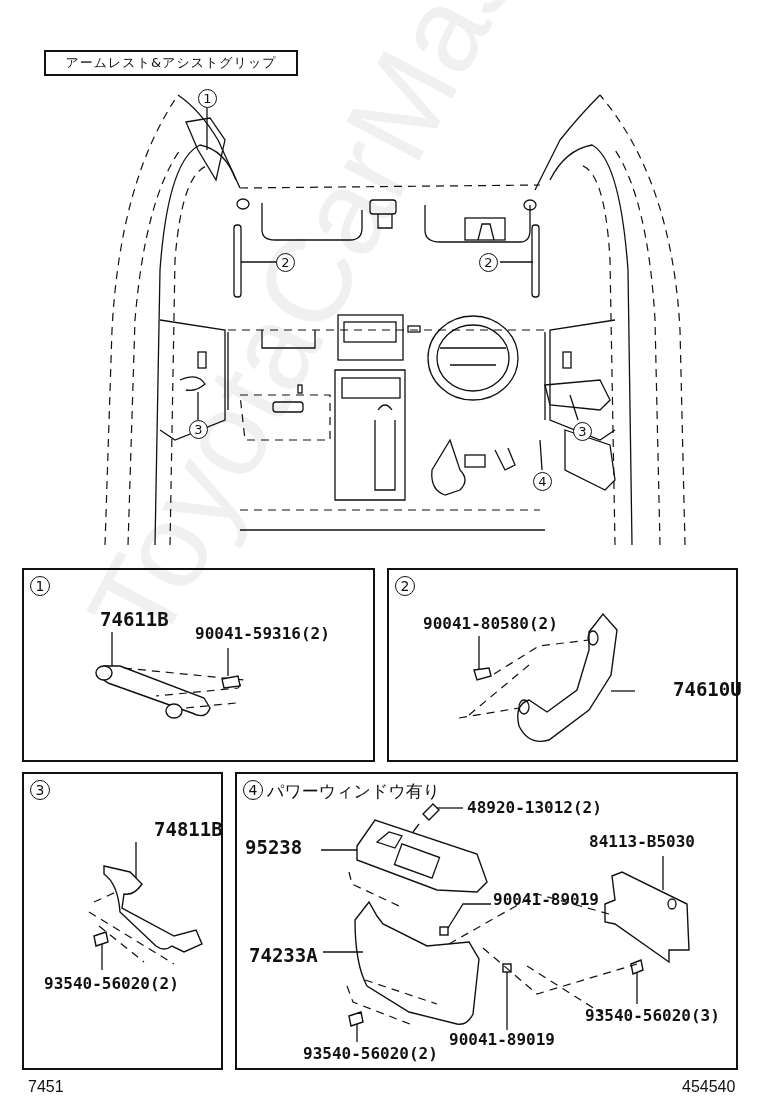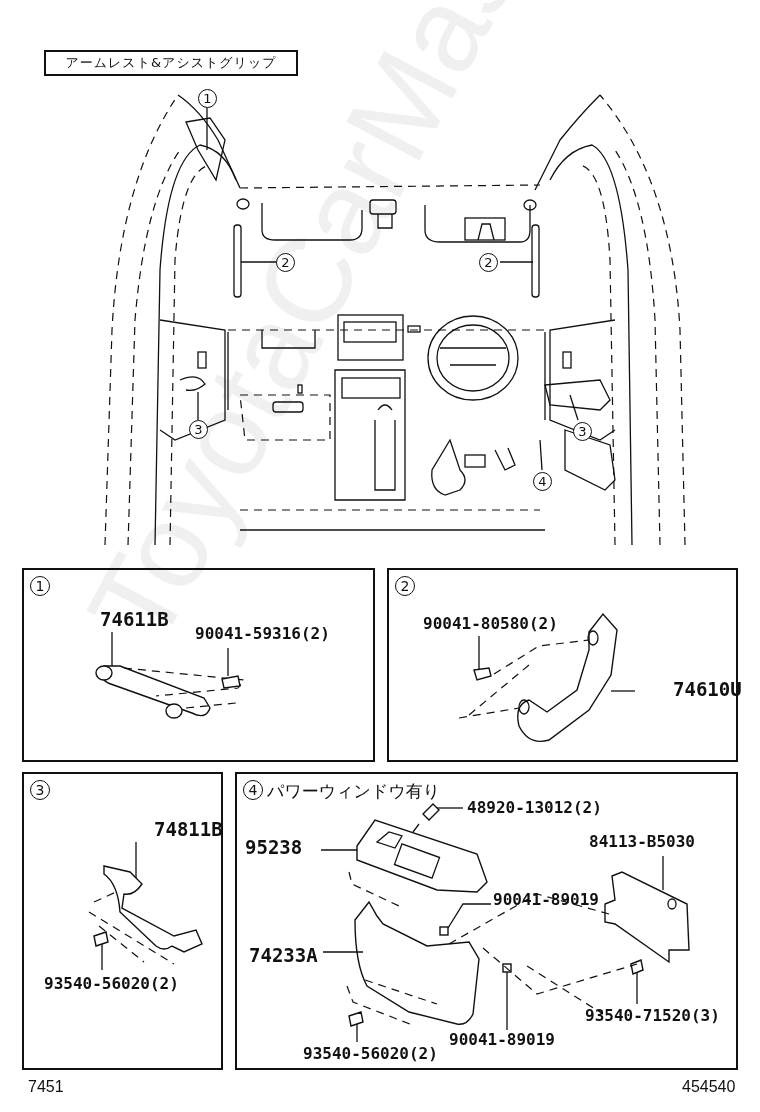--- a/index.html
+++ b/index.html
@@ -158,21 +158,21 @@
 </div>
 
 <div class="abs panel" style="left:235px;top:772px;width:503px;height:298px;">
   <div class="abs pnum" style="left:6px;top:6px;">4</div>
   <div class="abs" style="left:30px;top:6px;font-size:17px;">パワーウィンドウ有り</div>
   <div class="abs label md" style="left:230px;top:24px;">48920-13012(2)</div>
   <div class="abs label lg" style="left:8px;top:62px;">95238</div>
   <div class="abs label md" style="left:352px;top:58px;text-align:right;">84113-B5030</div>
   <div class="abs label md" style="left:256px;top:116px;">90041-89019</div>
   <div class="abs label lg" style="left:12px;top:170px;">74233A</div>
-  <div class="abs label md" style="left:348px;top:232px;">93540-71520(3)</div>
+  <div class="abs label md" style="left:348px;top:232px;">93540-56020(3)</div>
   <div class="abs label md" style="left:212px;top:256px;">90041-89019</div>
   <div class="abs label md" style="left:66px;top:270px;">93540-56020(2)</div>
   <svg class="draw" width="503" height="298">
 
     <path class="part" d="M186,40 L196,30 L202,36 L192,46 Z"></path>
     <path class="ln" d="M200,34 L226,34"></path>
 
     <path class="part" d="M120,72 L138,46 L240,80 L250,108 L240,118 L200,116 L120,86 Z"></path>
     <path class="ln" d="M140,68 L152,58 L165,62 L158,74 Z"></path>
     <rect class="ln" x="160" y="76" width="40" height="22" transform="rotate(20 180 87)"></rect>

